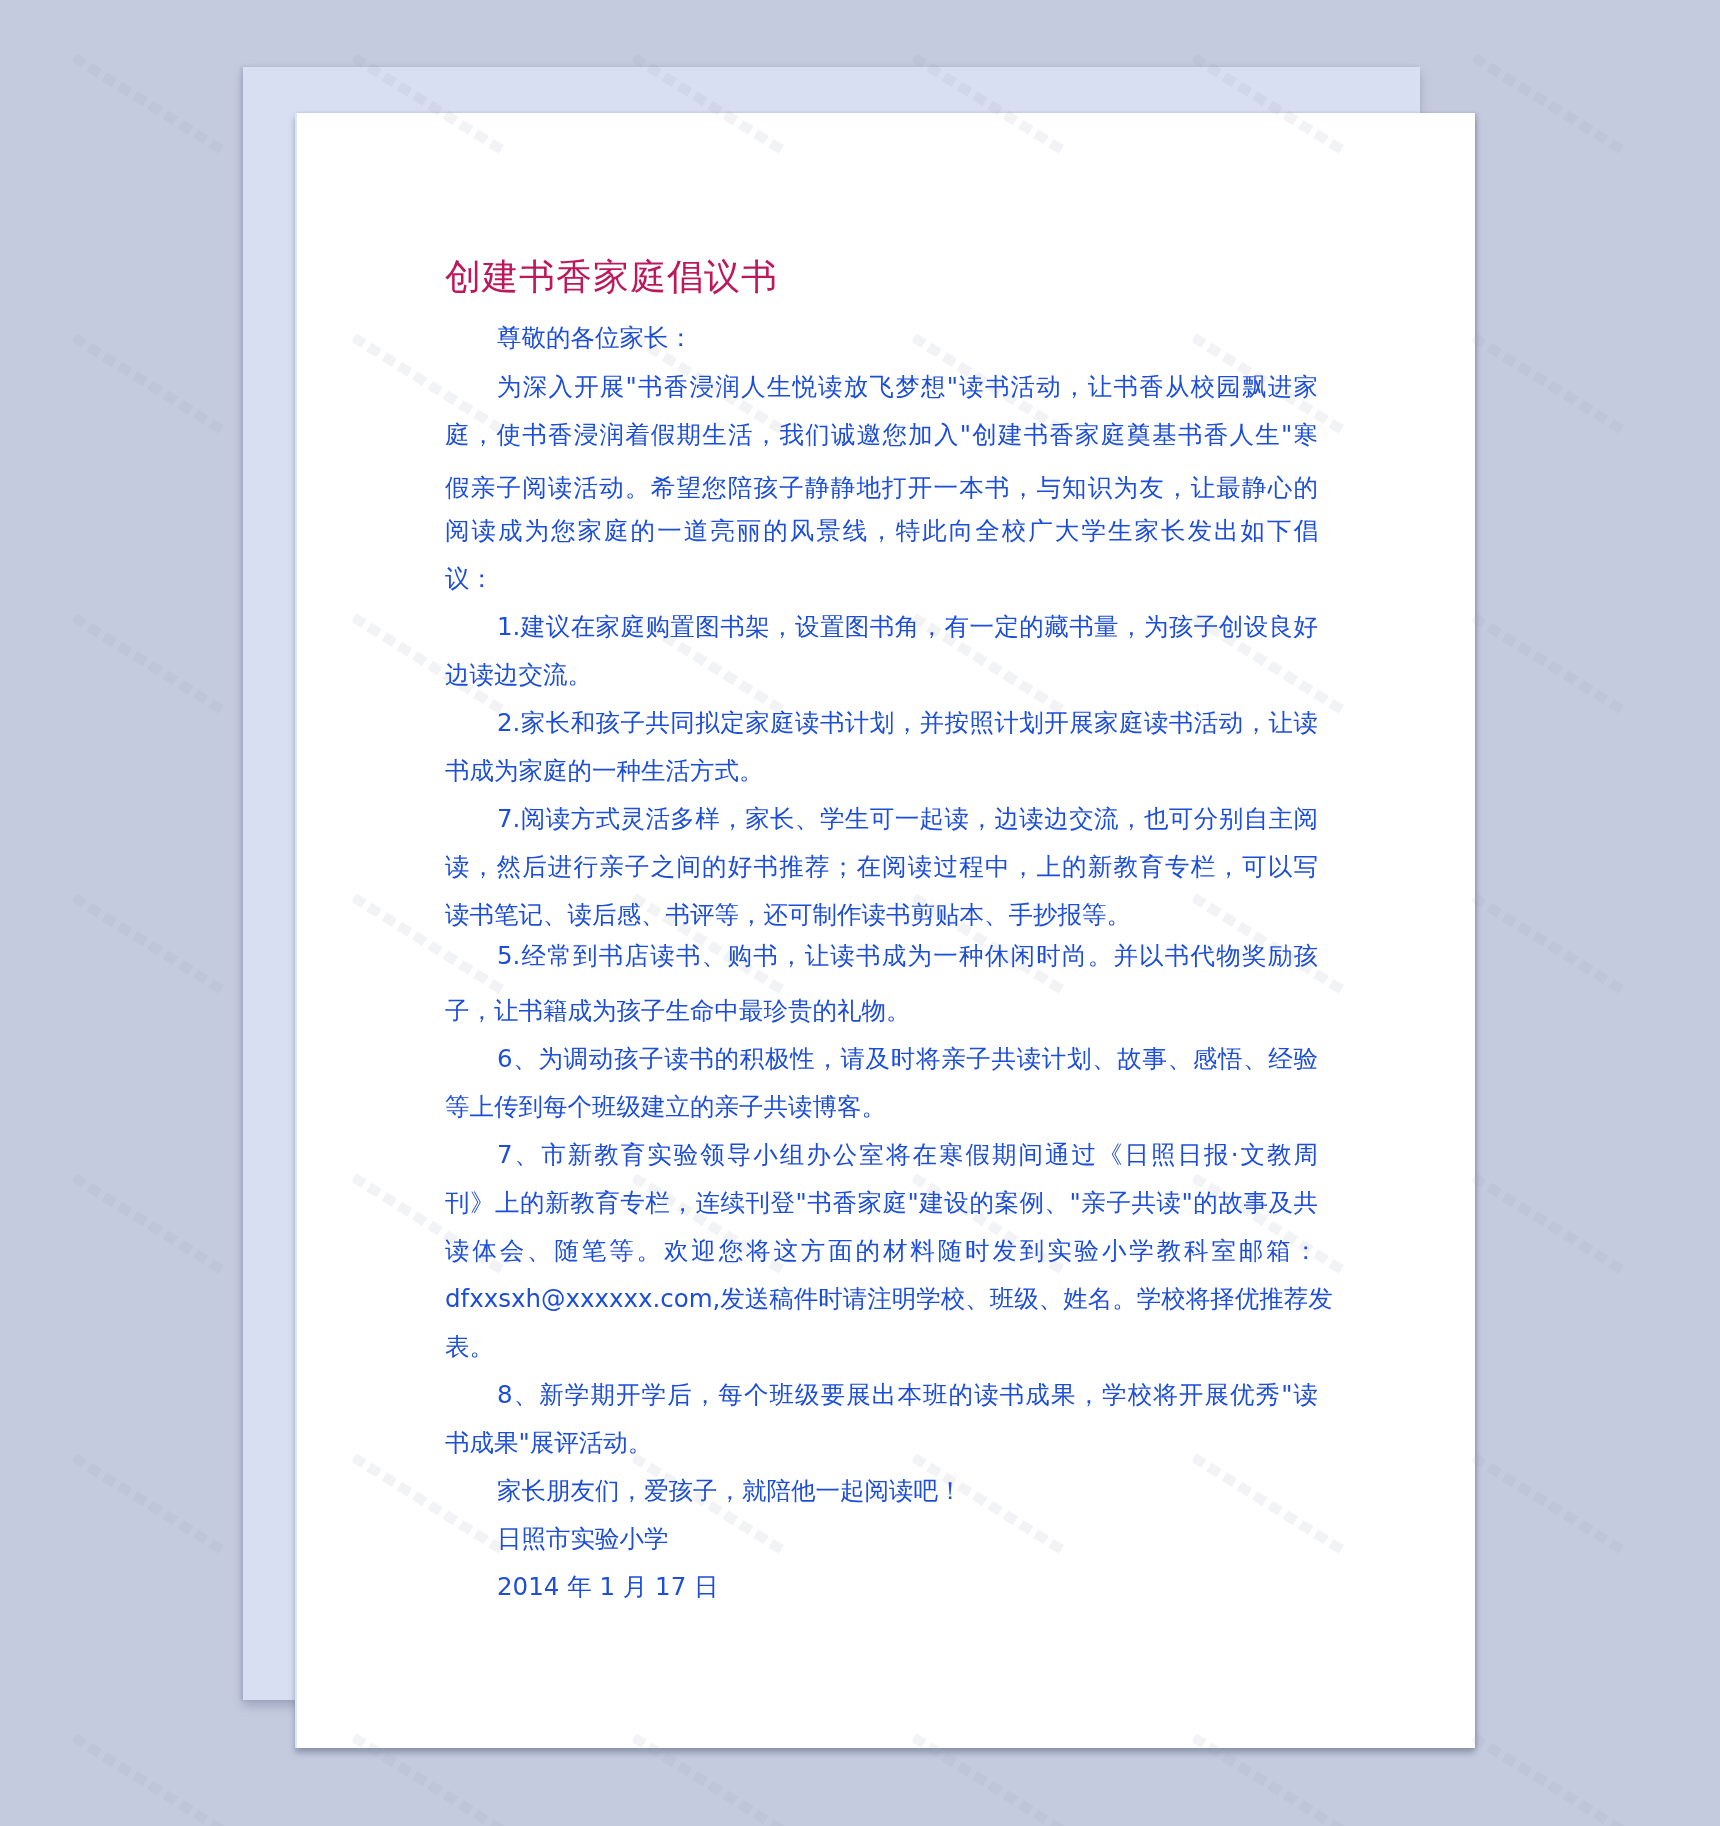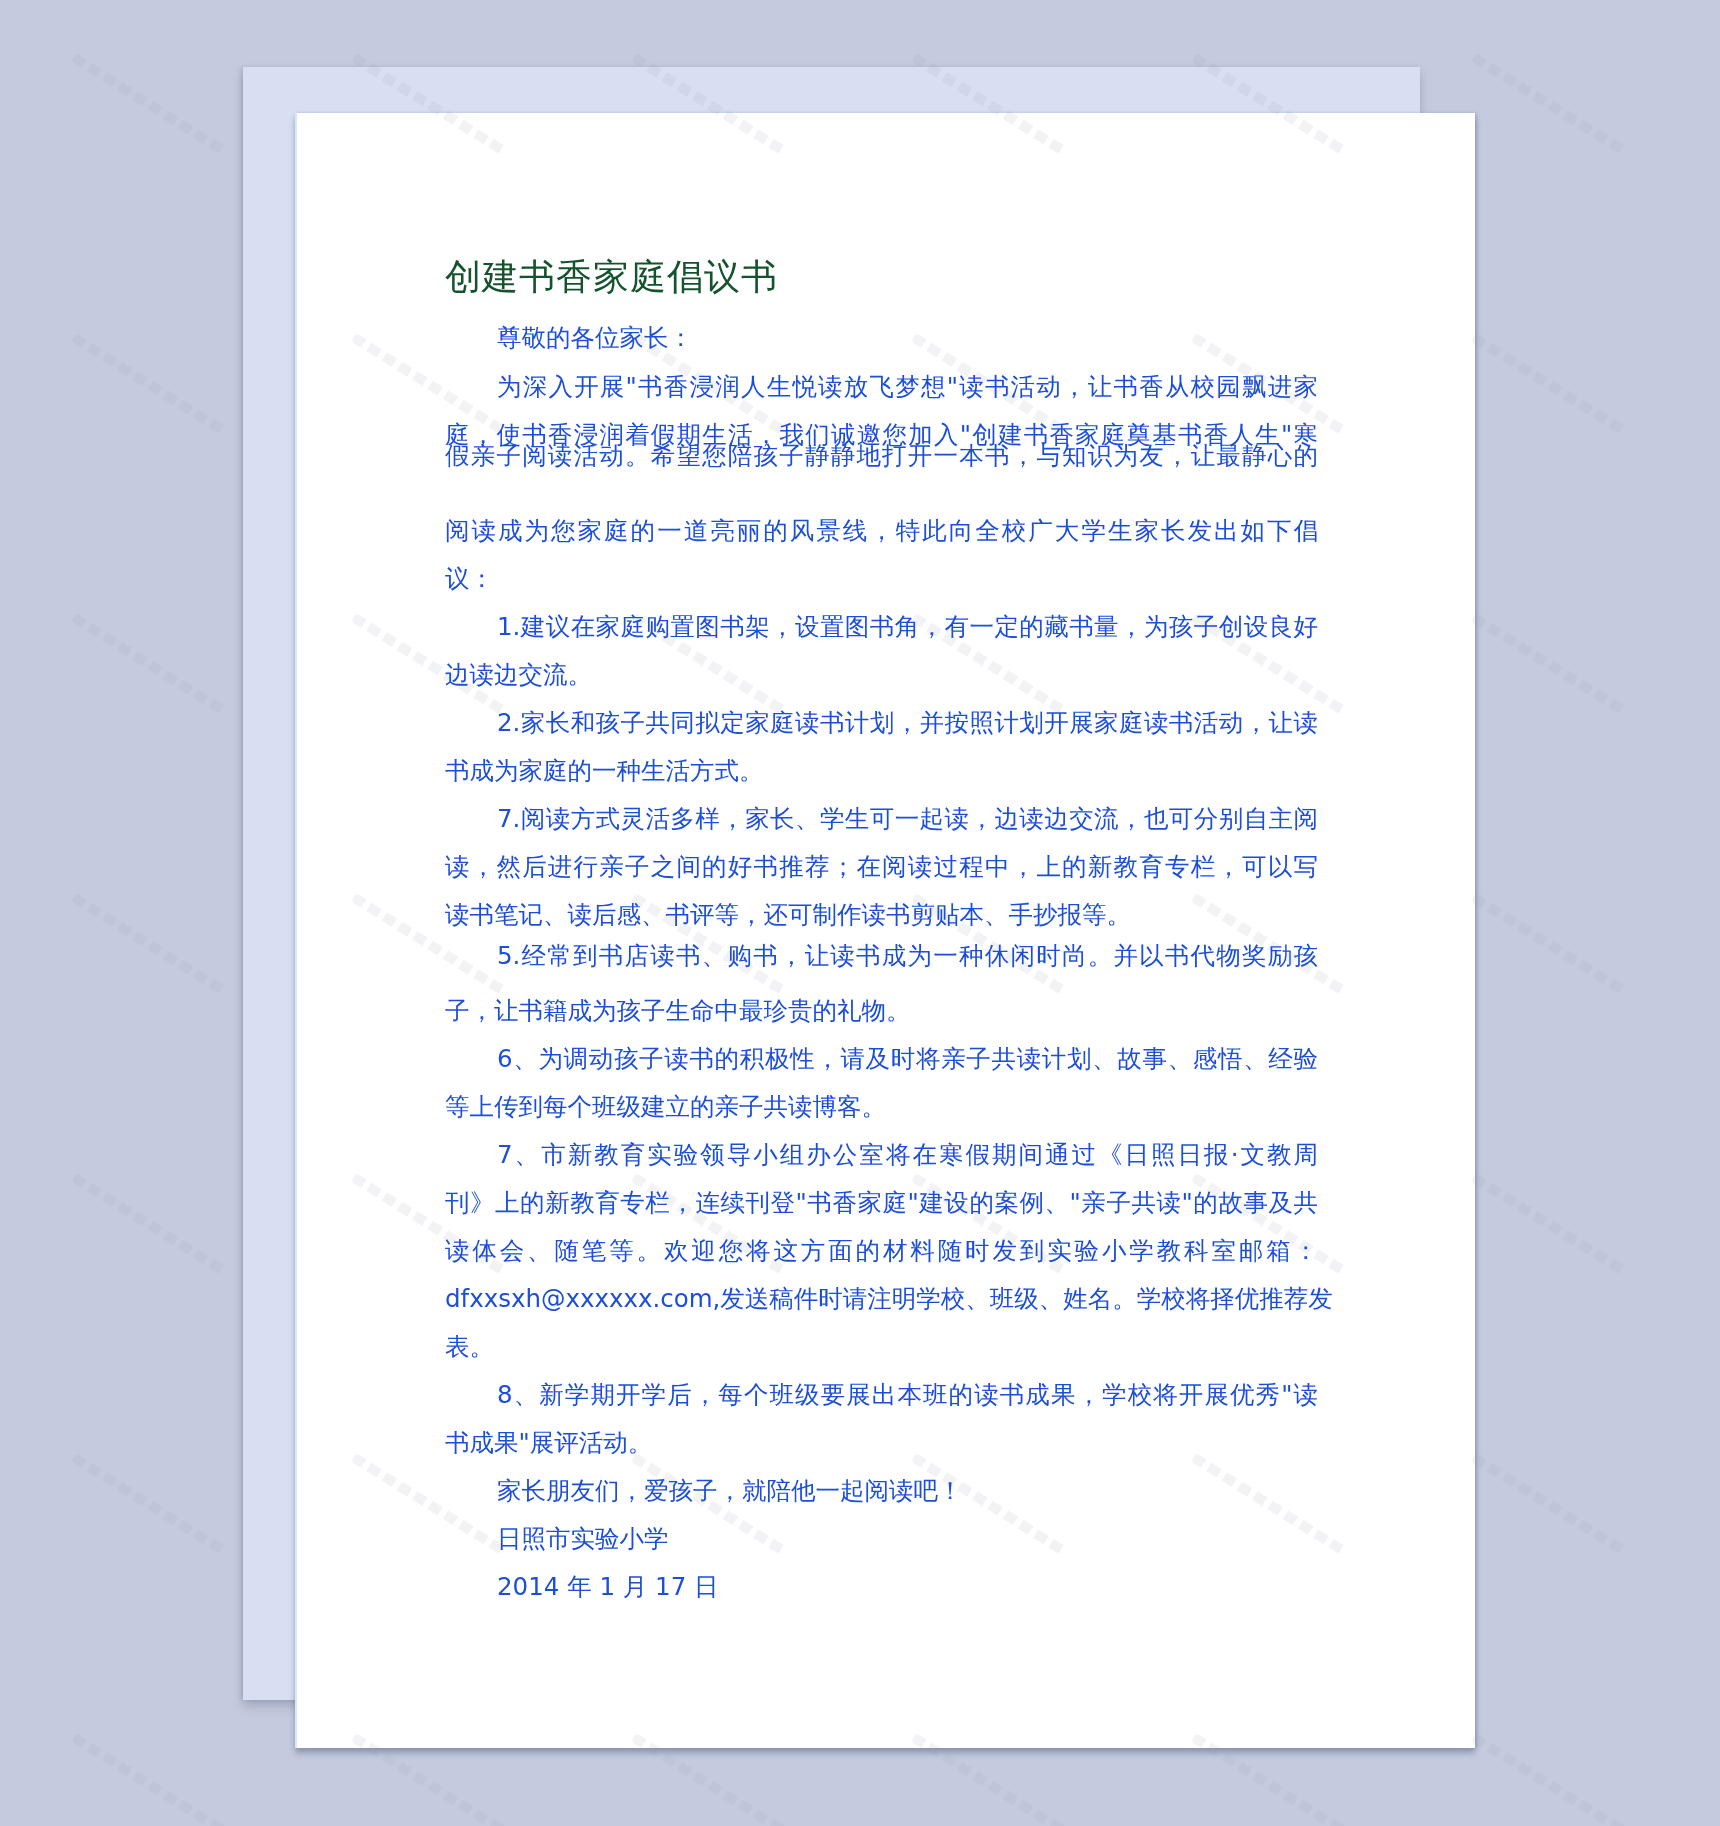--- a/index.html
+++ b/index.html
@@ -26,21 +26,21 @@
     background:repeating-linear-gradient(90deg, rgba(150,155,175,0.12) 0 12px, transparent 12px 18px);
     border-radius:4px;
   }
   .doc {
     position:absolute; left:445px; top:0; width:880px;
     color:#222;
   }
   .title {
     position:absolute; left:0; top:255px;
     font-size:36px; line-height:44px; white-space:nowrap;
-    color:#14532d; letter-spacing:1px;
+    color:#be185d; letter-spacing:1px;
   }
   .line {
     position:absolute; left:0; height:48px; line-height:48px;
     font-size:24.5px; white-space:nowrap; color:#1d4ed8;
     width:873px; text-align:justify; text-align-last:justify;
   }
   .line.indent { left:52px; width:821px; }
   .line.last { text-align-last:left; }
 </style>
 </head>
@@ -93,21 +93,21 @@
     <div class="wm" style="left: 900px; top: 1780px;"></div>
     <div class="wm" style="left: 1180px; top: 1780px;"></div>
     <div class="wm" style="left: 1460px; top: 1780px;"></div>
   </div>
 
 <div class="doc" id="doc">
   <div class="title">创建书香家庭倡议书</div>
   <div class="line indent last" style="top:314px;">尊敬的各位家长：</div>
 <div class="line indent" style="top: 363px;">为深入开展"书香浸润人生悦读放飞梦想"读书活动，让书香从校园飘进家</div>
     <div class="line" style="top: 411px;">庭，使书香浸润着假期生活，我们诚邀您加入"创建书香家庭奠基书香人生"寒</div>
-    <div class="line" style="top: 432px;">假亲子阅读活动。希望您陪孩子静静地打开一本书，与知识为友，让最静心的</div>
+    <div class="line" style="top: 464px;">假亲子阅读活动。希望您陪孩子静静地打开一本书，与知识为友，让最静心的</div>
     <div class="line" style="top: 507px;">阅读成为您家庭的一道亮丽的风景线，特此向全校广大学生家长发出如下倡</div>
     <div class="line last" style="top: 555px;">议：</div>
     <div class="line indent" style="top: 603px;">1.建议在家庭购置图书架，设置图书角，有一定的藏书量，为孩子创设良好</div>
     <div class="line last" style="top: 651px;">边读边交流。</div>
     <div class="line indent" style="top: 699px;">2.家长和孩子共同拟定家庭读书计划，并按照计划开展家庭读书活动，让读</div>
     <div class="line last" style="top: 747px;">书成为家庭的一种生活方式。</div>
     <div class="line indent" style="top: 795px;">7.阅读方式灵活多样，家长、学生可一起读，边读边交流，也可分别自主阅</div>
     <div class="line" style="top: 843px;">读，然后进行亲子之间的好书推荐；在阅读过程中，上的新教育专栏，可以写</div>
     <div class="line last" style="top: 891px;">读书笔记、读后感、书评等，还可制作读书剪贴本、手抄报等。</div>
     <div class="line indent" style="top: 932px;">5.经常到书店读书、购书，让读书成为一种休闲时尚。并以书代物奖励孩</div>

